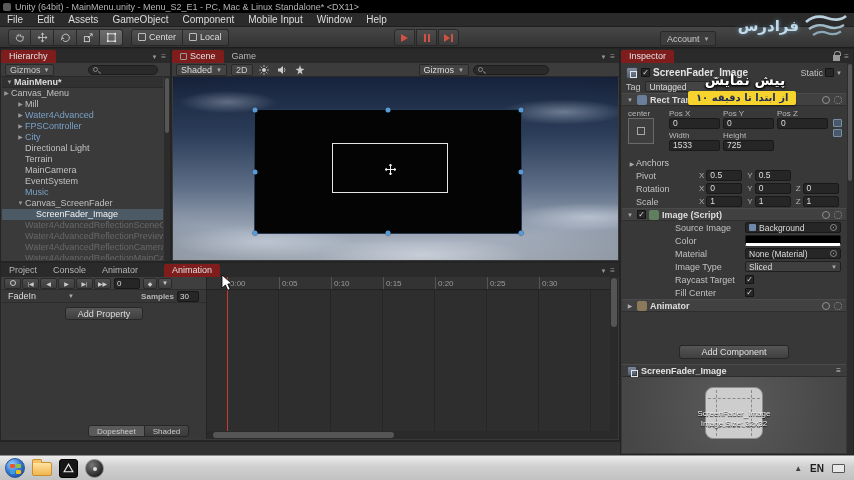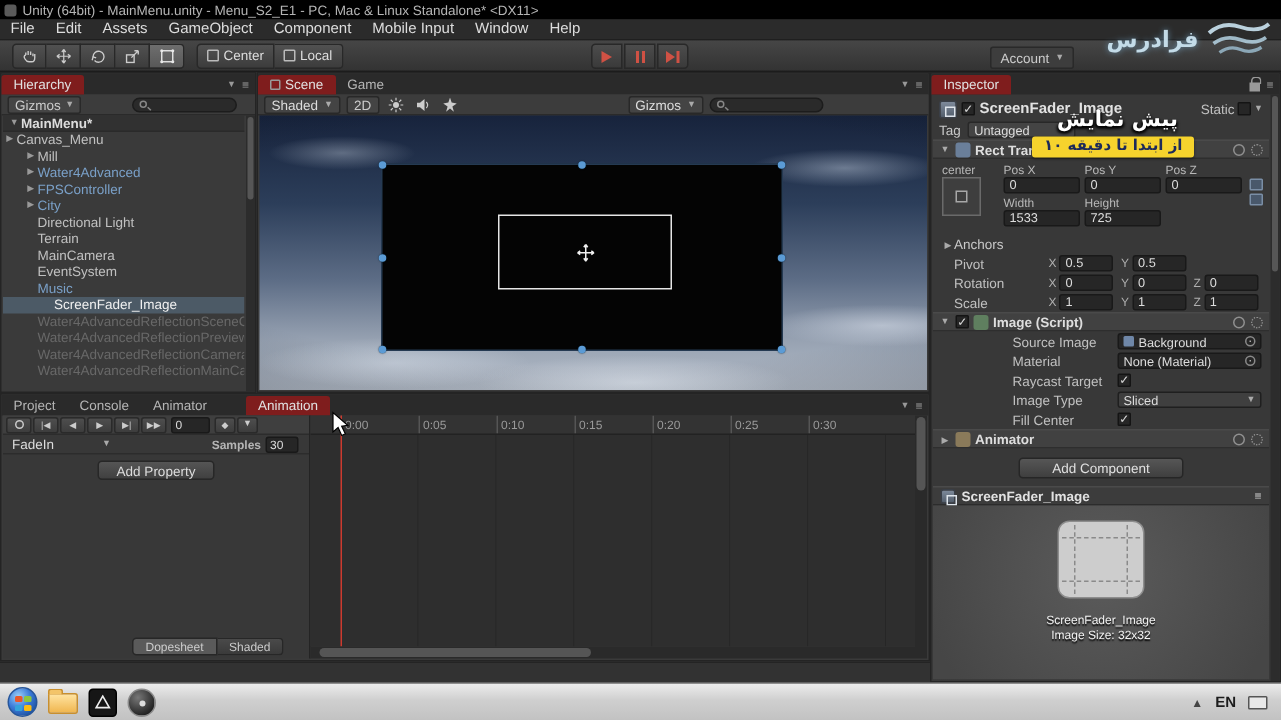--- a/index.html
+++ b/index.html
@@ -189,21 +189,21 @@
   .objfield { flex:1; height:11px; background:#262626; border:1px solid #191919; border-radius:2px;
               display:flex; align-items:center; gap:3px; padding:0 3px; min-width:0; }
   .objfield .txt { flex:1; font-size:8.5px; color:#ddd; white-space:nowrap; overflow:hidden; }
   .of-icon { width:7px; height:7px; background:#6f87a8; border-radius:1px; flex:none; }
   .picker { width:7px; height:7px; border:1px solid #8a8a8a; border-radius:50%; position:relative; flex:none; }
   .picker::after { content:''; position:absolute; left:2px; top:2px; width:1px; height:1px; background:#aaa; }
   .colorfield { flex:1; height:11px; border:1px solid #191919; border-radius:2px; background:#000;
                 border-bottom:3px solid #fff; display:flex; }
   .ddfield { flex:1; height:11px; background:#3f3f3f; border:1px solid #1f1f1f; border-radius:2px;
              display:flex; align-items:center; justify-content:space-between; padding:0 3px; font-size:8.5px; color:#ddd; }
-  .addcomp-wrap { display:flex; justify-content:center; padding:6px 0 5px; }
+  .addcomp-wrap { display:flex; justify-content:center; padding:6px 0 5px;margin-top:27px; }
   .addcomp { width:110px; height:14px; background:linear-gradient(#565656,#3f3f3f); border:1px solid #262626;
              border-radius:3px; font-size:9px; color:#e0e0e0; text-align:center; line-height:13px; }
   .preview-header { height:13px; background:#3c3c3c; border-top:1px solid #4a4a4a; border-bottom:1px solid #2c2c2c;
                     display:flex; align-items:center; gap:4px; padding:0 5px; }
   .preview-header b { color:#e2e2e2; font-size:9px; }
   .preview-area { flex:1; position:relative; background:radial-gradient(circle at 50% 40%, #5b5b5b, #464646 90%); }
   .sprite-thumb { position:relative; width:58px; height:52px; margin:10px auto 0; background:#cdcdcd;
                   border:1px solid #8d8d8d; border-radius:8px; }
   .slice-v { position:absolute; top:2px; bottom:2px; left:10px; right:10px; border-left:1px dashed #8a8a8a; border-right:1px dashed #8a8a8a; }
   .slice-h { position:absolute; left:2px; right:2px; top:10px; bottom:10px; border-top:1px dashed #8a8a8a; border-bottom:1px dashed #8a8a8a; }
@@ -403,20 +403,24 @@
         <div class="tree-row normal" style="padding-left: 14px;">
           <span class="arrow"></span>
           <span class="lbl">EventSystem</span>
         </div>
 
         <div class="tree-row prefab" style="padding-left: 14px;">
           <span class="arrow"></span>
           <span class="lbl">Music</span>
         </div>
 
+        <div class="tree-row normal" style="padding-left: 14px;">
+          <span class="arrow">▼</span>
+          <span class="lbl">Canvas_ScreenFader</span>
+        </div>
 
         <div class="tree-row selected" style="padding-left: 25px;">
           <span class="arrow"></span>
           <span class="lbl">ScreenFader_Image</span>
         </div>
 
         <div class="tree-row inactive" style="padding-left: 14px;">
           <span class="arrow"></span>
           <span class="lbl">Water4AdvancedReflectionSceneCamera</span>
         </div>
@@ -703,36 +707,40 @@
       </div>
       <div class="irow">
         <span class="lab">Source Image</span>
         <div class="objfield">
           <span class="of-icon"></span>
           <span class="txt">Background</span>
           <span class="picker"></span>
         </div>
       </div>
       <div class="irow">
+        <span class="lab">Color</span>
+        <div class="colorfield"></div>
+      </div>
+      <div class="irow">
         <span class="lab">Material</span>
         <div class="objfield">
           <span class="txt">None (Material)</span>
           <span class="picker"></span>
         </div>
-      </div>
-      <div class="irow">
-        <span class="lab">Raycast Target</span>
-        <span class="checkbox checked"></span>
       </div>
       <div class="irow">
         <span class="lab">Image Type</span>
         <div class="ddfield">
           <span>Sliced</span>
           <span class="dd-arrow">▼</span>
         </div>
+      </div>
+      <div class="irow">
+        <span class="lab">Raycast Target</span>
+        <span class="checkbox checked"></span>
       </div>
       <div class="irow">
         <span class="lab">Fill Center</span>
         <span class="checkbox checked"></span>
       </div>
 
       <div class="comp-header">
         <span class="fold">▶</span>
         <span class="comp-icon anm"></span>
         <b>Animator</b>

